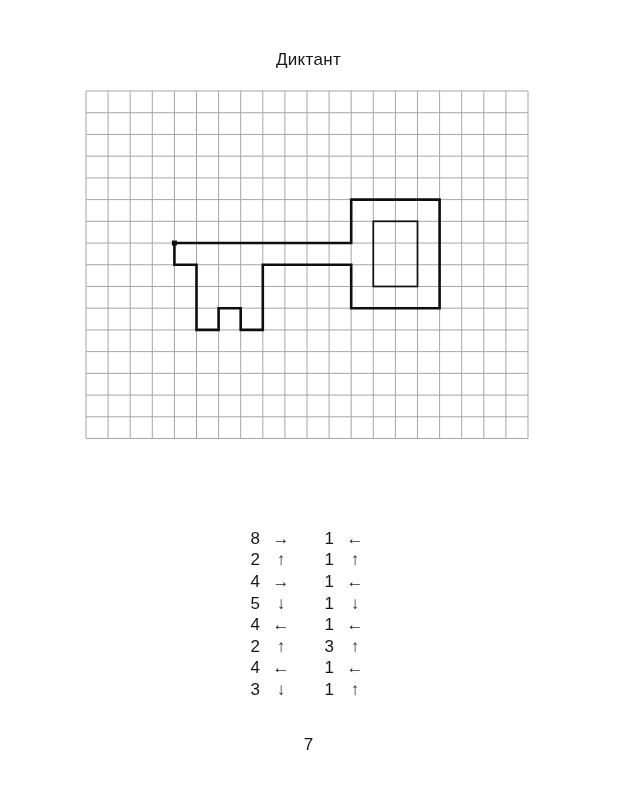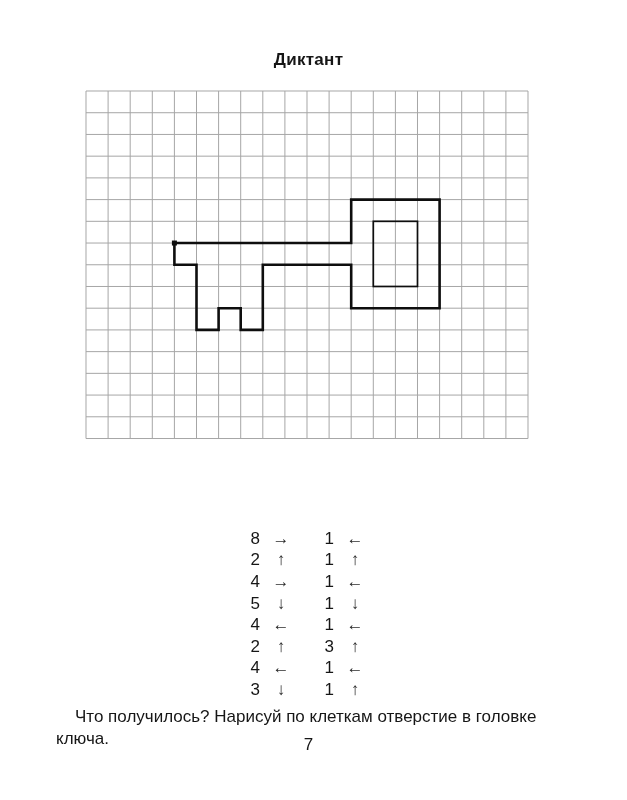--- a/index.html
+++ b/index.html
@@ -9,21 +9,21 @@
     font-family:"Liberation Sans", sans-serif;
     color:#161616;
     position:relative;
     overflow:hidden;
   }
   .page { position:absolute; inset:0; background:#ffffff; }
 
   .title {
     position:absolute; left:56px; top:50px; width:505px;
     margin:0; text-align:center;
-    font-size:17px; font-weight:bold; letter-spacing:0.3px;
+    font-size:17px; font-weight:normal; letter-spacing:0.3px;
   }
 
   .grid-svg { position:absolute; left:84px; top:89px; display:block; }
 
   .instruction {
     position:absolute; left:56px; top:478px; width:514px;
     margin:0; font-size:17px; line-height:21.7px;
   }
   .line { display:block; }
   .line.indent { text-indent:19px; }
@@ -121,17 +121,16 @@
       <div class="dict-row">
         <span class="num">1</span>
         <span class="arrow">←</span>
       </div>
       <div class="dict-row">
         <span class="num">1</span>
         <span class="arrow">↑</span>
       </div>
     </div>
 
-  <p class="question">Что получилось? Нарисуй по клеткам отверстие в головке ключа.</p>
 
   <div class="page-number">7</div>
 
 </div>
 
 </body></html>

